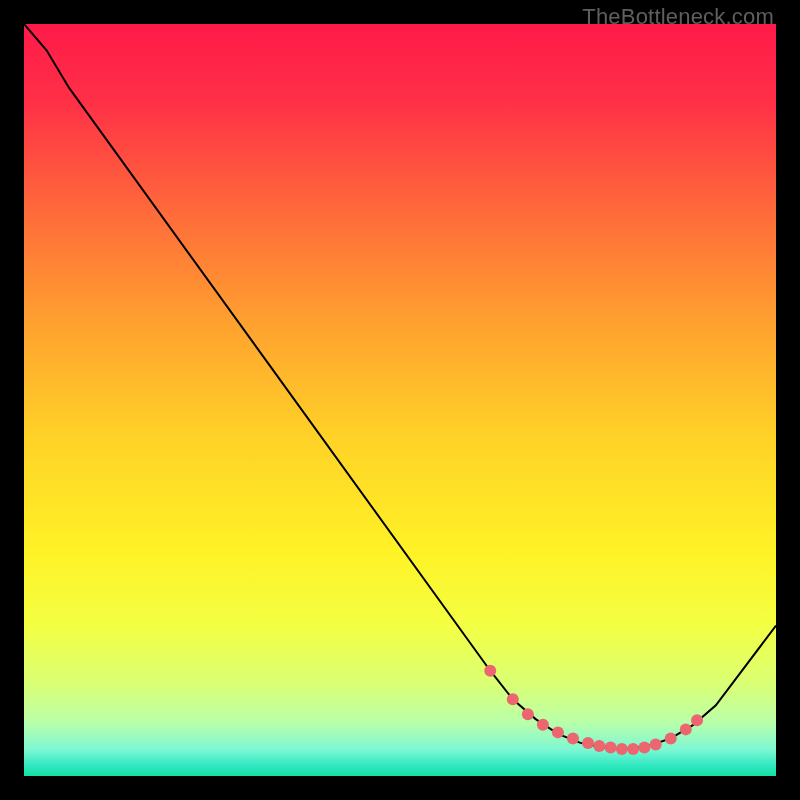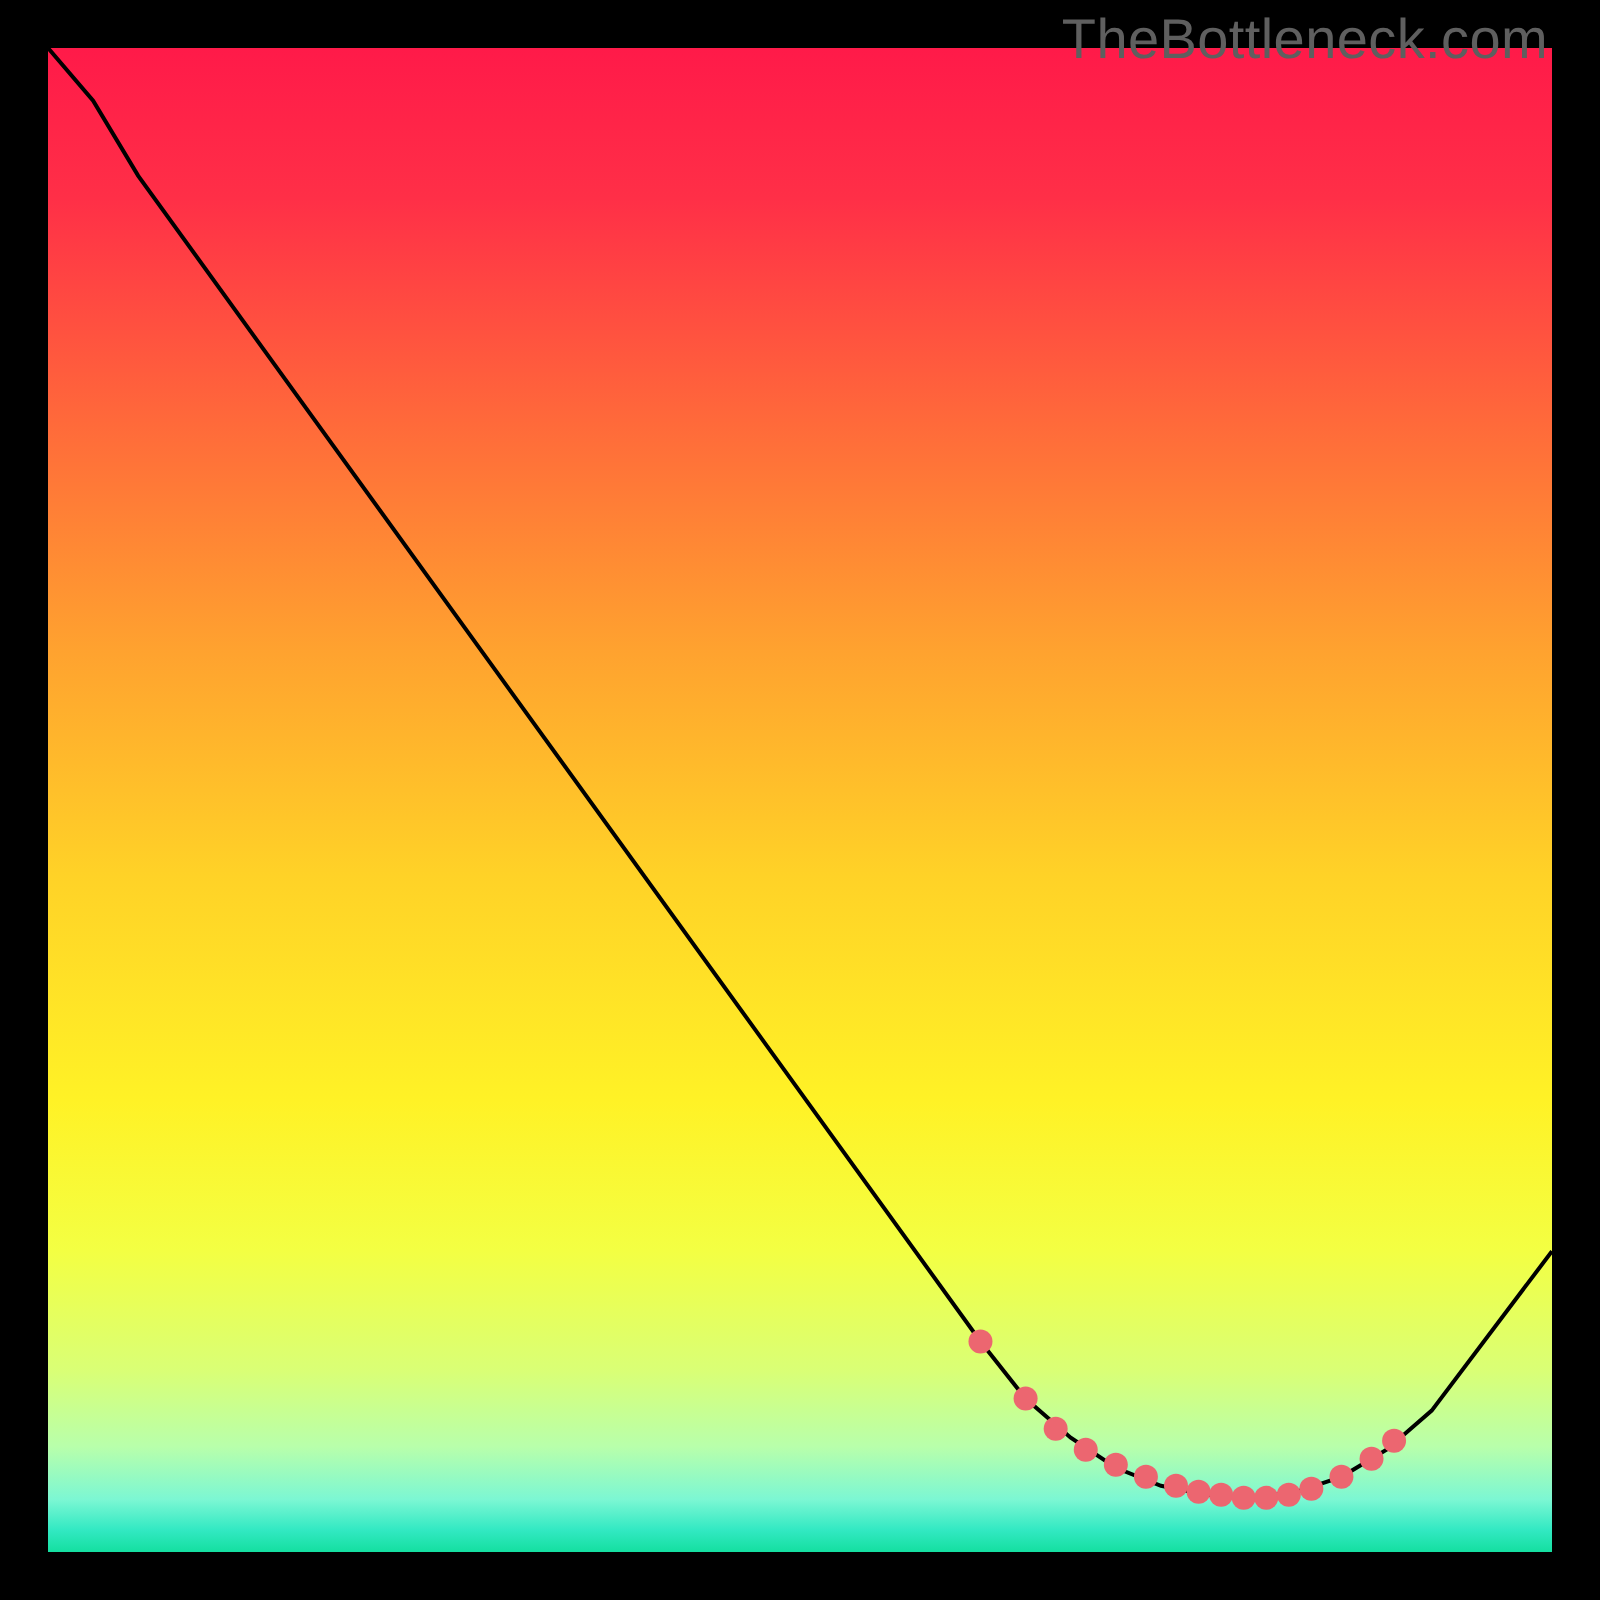--- a/index.html
+++ b/index.html
@@ -24,21 +24,21 @@
     left: 0;
     top: 0;
     width: 752px;
     height: 752px;
   }
   .watermark {
     position: absolute;
     top: 4px;
     right: 26px;
     color: #5f5f5f;
-    font-size: 28px;
+    font-size: 22px;
     font-weight: 500;
     letter-spacing: 0.2px;
     user-select: none;
   }
 </style>
 </head>
 <body>
 
 <div class="frame">
   <svg class="plot" viewBox="0 0 752 752" preserveAspectRatio="none">

